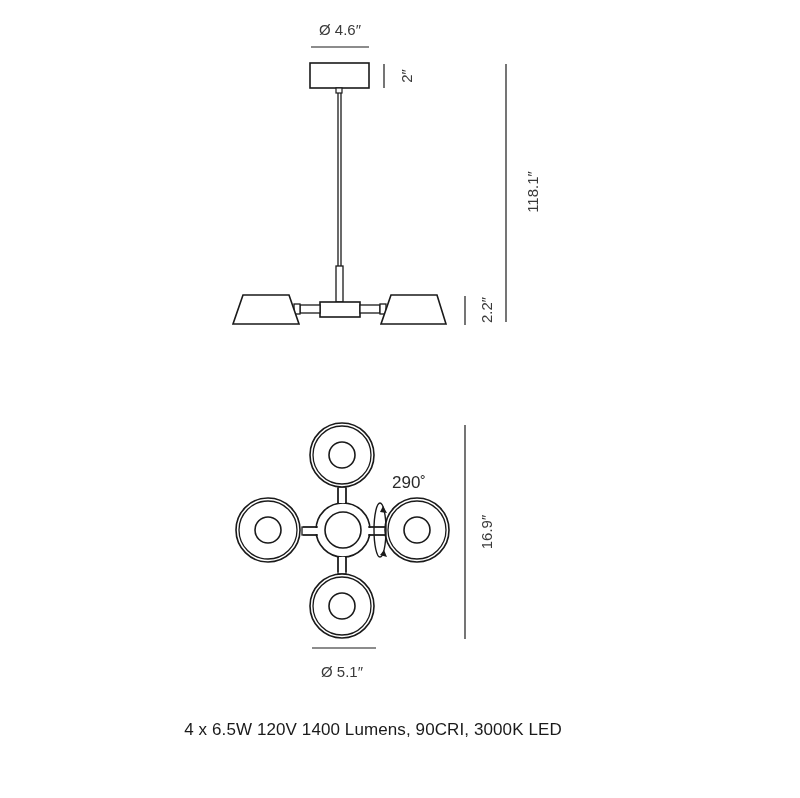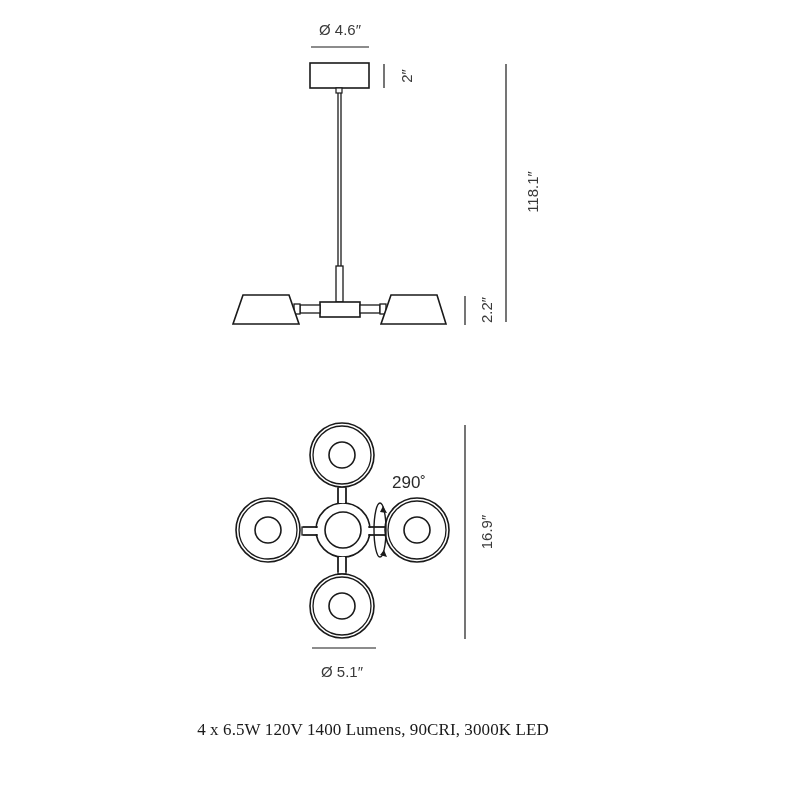--- a/index.html
+++ b/index.html
@@ -4,21 +4,21 @@
   <style>
     html, body { margin: 0; padding: 0; background: #ffffff; }
     body { width: 800px; height: 798px; position: relative; overflow: hidden; }
     .canvas { position: absolute; left: 0; top: 12px; width: 800px; height: 798px; }
     svg text.dim { font-family: "Liberation Sans", sans-serif; fill: #3a3a3a; }
     svg .ln { stroke: #1a1a1a; fill: none; }
     svg .fillw { fill: #ffffff; stroke: #1a1a1a; }
     .spec {
       position: absolute; left: 0; width: 746px; top: 708px;
       text-align: center;
-      font-family: Liberation Serif, serif; font-size: 17px; color: #1a1a1a;
+      font-family: Liberation Sans, sans-serif; font-size: 17px; color: #1a1a1a;
       letter-spacing: 0.1px;
     }
   </style>
 </head>
 <body>
 
 <div class="canvas">
   <svg width="800" height="798" viewBox="0 0 800 798" xmlns="http://www.w3.org/2000/svg">
 
     <g>

